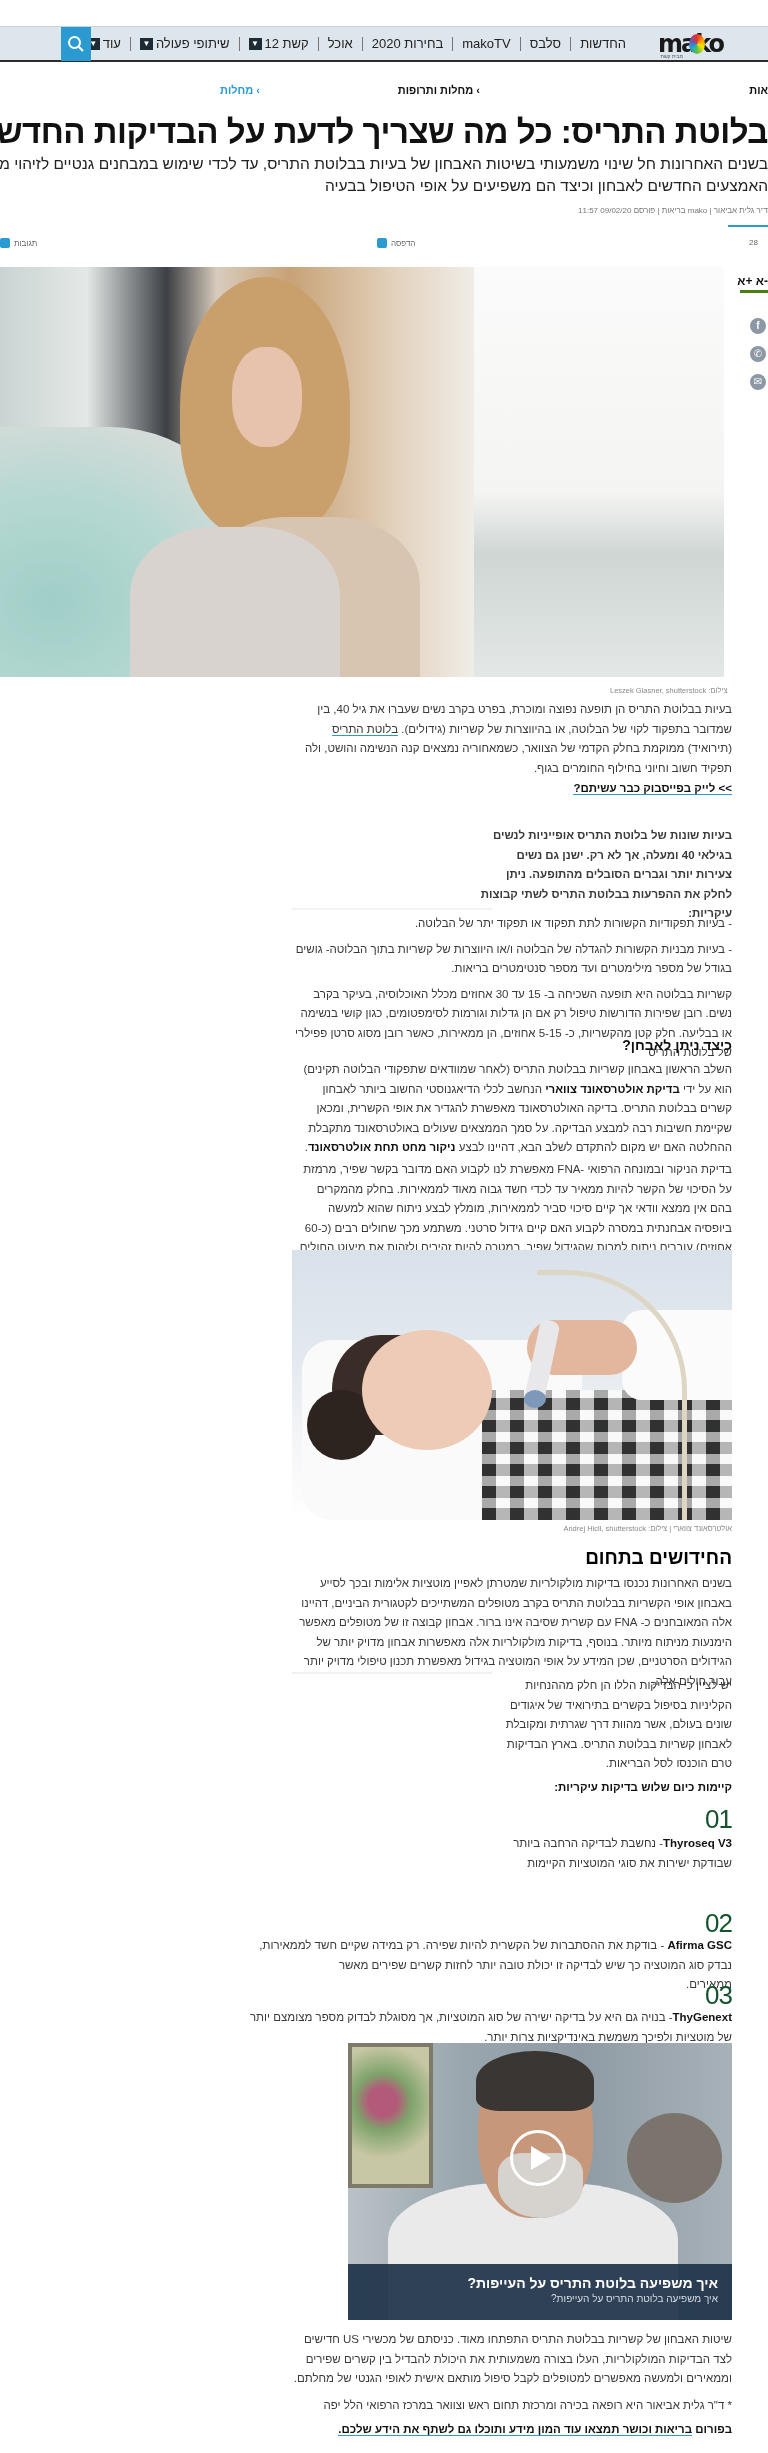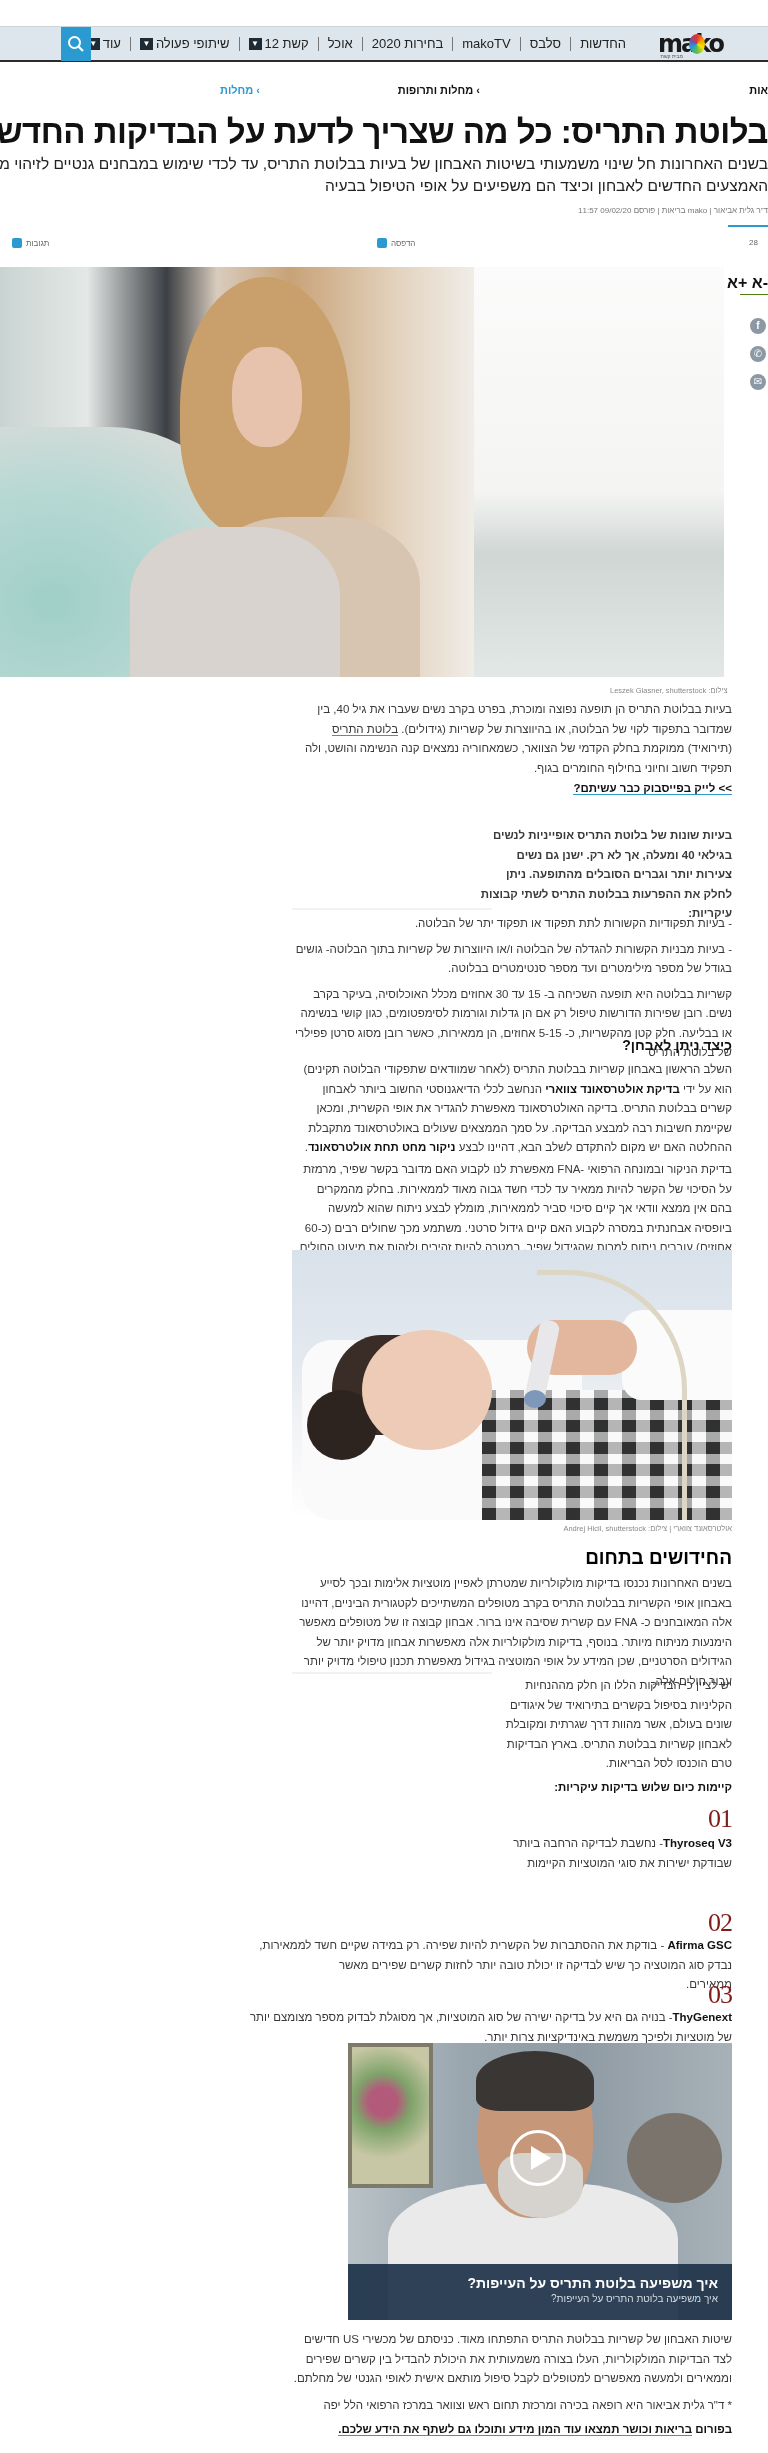--- a/index.html
+++ b/index.html
@@ -27,45 +27,45 @@
 
   h1.title { position: absolute; top: 112px; right: 0; width: 900px; font-family: "Liberation Sans", sans-serif; font-size: 33px; font-weight: bold; color: #111; white-space: nowrap; text-align: right; line-height: 40px; letter-spacing: -0.5px; }
   .subtitle { position: absolute; top: 153px; right: 0; width: 920px; font-size: 15.5px; color: #222; line-height: 22px; text-align: right; }
   .subtitle div { white-space: nowrap; }
   .meta { position: absolute; top: 206px; right: 0; font-size: 8px; color: #777; white-space: nowrap; }
   .meta-bar { position: absolute; top: 225px; right: 0; width: 40px; height: 2px; background: #2b9ad1; }
 
   .toolbar-row { position: absolute; top: 238px; left: 0; width: 768px; height: 14px; font-size: 8px; color: #666; }
   .tb-count { position: absolute; right: 10px; top: 0; }
   .tb-print { position: absolute; left: 377px; top: 0; display: flex; align-items: center; gap: 4px; }
-  .tb-comments { position: absolute; left: 12px; top: 0; display: flex; align-items: center; gap: 4px; }
+  .tb-comments { position: absolute; left: 0; top: 0; display: flex; align-items: center; gap: 4px; }
   .ico-blue { display: inline-block; width: 10px; height: 10px; background: #2b9ad1; border-radius: 2px; }
 
   
-  .fontsize { position: absolute; top: 274px; right: 0; width: 28px; font-size: 16px; font-weight: bold; color: #111; border-bottom: 1px solid #4d7c0f; padding-bottom: 2px; white-space: nowrap; }
+  .fontsize { position: absolute; top: 274px; right: 0; width: 28px; font-size: 12px; font-weight: bold; color: #111; border-bottom: 3px solid #4d7c0f; padding-bottom: 2px; white-space: nowrap; }
   .share { position: absolute; right: 2px; width: 16px; height: 16px; border-radius: 50%; background: #8c99a4; color: #fff; font-size: 10px; font-weight: bold; text-align: center; line-height: 16px; }
 
   
   .hero { position: absolute; top: 267px; left: 0; width: 724px; height: 410px; overflow: hidden;
     background: linear-gradient(90deg, #c9d4d2 0%, #e4e8e6 12%, #3c3f44 23%, #d8ccbd 30%, #c8a277 40%, #e3d3bf 55%, #f3f3f1 68%, #fafafa 100%); }
   .hero .sofa { position: absolute; left: 0; bottom: 0; width: 260px; height: 250px; background: radial-gradient(ellipse at 20% 70%, #9fcfc7 0%, #b7d8d3 45%, #d8dcd9 80%); border-top-right-radius: 150px; }
   .hero .pillow { position: absolute; left: 130px; bottom: -20px; width: 210px; height: 170px; background: #d9d3cf; border-radius: 40% 40% 10% 10%; }
   .hero .hair { position: absolute; left: 180px; top: 10px; width: 170px; height: 260px; background: #c9a06c; border-radius: 50% 50% 40% 40%; }
   .hero .face { position: absolute; left: 232px; top: 80px; width: 70px; height: 100px; background: #e7c3ad; border-radius: 45%; }
   .hero .sweater { position: absolute; left: 200px; top: 250px; width: 220px; height: 170px; background: #d8c5b1; border-radius: 40% 40% 0 0; }
   .hero .window { position: absolute; right: 0; top: 0; width: 250px; height: 410px; background: linear-gradient(180deg, #fbfbfb 0%, #f4f4f2 55%, #cfd6d4 70%, #e3e8e6 100%); }
   .caption-small { position: absolute; font-size: 7.5px; color: #8a8a8a; white-space: nowrap; }
 
   .body-col { position: absolute; right: 36px; width: 440px; font-size: 11.5px; line-height: 19.5px; color: #3a3a3a; text-align: right; }
   .body-col p { margin: 0; }
   .body-col b { color: #111; }
   .link-u { border-bottom: 1px solid #2b9ad1; }
   .h2 { font-size: 14px; font-weight: bold; color: #111; }
   .h2big { font-size: 19px; font-weight: bold; color: #000000; line-height: 24px; }
-  .num { font-size: 26px; color: #7f1d1d; font-weight: normal; line-height: 26px; font-family: Liberation Serif, serif; letter-spacing: -1px; }
+  .num { font-size: 26px; color: #14532d; font-weight: normal; line-height: 26px; font-family: Liberation Sans, sans-serif; letter-spacing: -1px; }
   .sep { position: absolute; height: 2px; background: #f0f2f3; }
 
   .img2 { position: absolute; top: 1250px; left: 292px; width: 440px; height: 270px; overflow: hidden;
     background: linear-gradient(180deg, #d9e1ea 0%, #e3e9ef 40%, #f4f5f7 70%, #ffffff 100%); }
   .img2 .pillow { position: absolute; left: 10px; top: 90px; width: 280px; height: 180px; background: #fafafa; border-radius: 30px; }
   .img2 .head { position: absolute; left: 70px; top: 80px; width: 130px; height: 120px; background: #edcbb7; border-radius: 50%; }
   .img2 .hairbun { position: absolute; left: 15px; top: 140px; width: 70px; height: 70px; background: #2d231f; border-radius: 50%; }
   .img2 .hairtop { position: absolute; left: 40px; top: 85px; width: 90px; height: 100px; background: #3a2c26; border-radius: 60% 20% 40% 50%; }
   .img2 .shirt { position: absolute; left: 190px; top: 140px; width: 250px; height: 140px;
     background: repeating-linear-gradient(90deg, #222 0 14px, #f2f2f2 14px 28px), #222; opacity: .85; }
@@ -192,21 +192,21 @@
   <div>בגילאי 40 ומעלה, אך לא רק. ישנן גם נשים</div>
   <div>צעירות יותר וגברים הסובלים מהתופעה. ניתן</div>
   <div>לחלק את ההפרעות בבלוטת התריס לשתי קבוצות</div>
   <div>עיקריות:</div>
 </div>
 
 <div class="sep" style="top:908px; left:292px; width:200px;"></div>
 
 <div class="body-col" style="top:914px;">
   <p style="margin-bottom:6px">- בעיות תפקודיות הקשורות לתת תפקוד או תפקוד יתר של הבלוטה.</p>
-  <p style="margin-bottom:6px">- בעיות מבניות הקשורות להגדלה של הבלוטה ו/או היווצרות של קשריות בתוך הבלוטה- גושים בגודל של מספר מילימטרים ועד מספר סנטימטרים בבלוטה.</p>
+  <p style="margin-bottom:6px">- בעיות מבניות הקשורות להגדלה של הבלוטה ו/או היווצרות של קשריות בתוך הבלוטה- גושים בגודל של מספר מילימטרים ועד מספר סנטימטרים בריאות.</p>
   <p>קשריות בבלוטה היא תופעה השכיחה ב- 15 עד 30 אחוזים מכלל האוכלוסיה, בעיקר בקרב נשים. רובן שפירות הדורשות טיפול רק אם הן גדלות וגורמות לסימפטומים, כגון קושי בנשימה או בבליעה. חלק קטן מהקשריות, כ- 5-15 אחוזים, הן ממאירות, כאשר רובן מסוג סרטן פפילרי של בלוטת התריס</p>
 </div>
 
 <div class="body-col h2" style="top:1036px;">כיצד ניתן לאבחן?</div>
 
 <div class="body-col" style="top:1060px;">
   <p><span>השלב הראשון באבחון קשריות בבלוטת התריס (לאחר שמוודאים שתפקודי הבלוטה תקינים) הוא על ידי </span><b>בדיקת אולטרסאונד צווארי</b><span> הנחשב לכלי הדיאגנוסטי החשוב ביותר לאבחון קשרים בבלוטת התריס. בדיקה האולטרסאונד מאפשרת להגדיר את אופי הקשרית, ומכאן שקיימת חשיבות רבה למבצע הבדיקה. על סמך הממצאים שעולים באולטרסאונד מתקבלת ההחלטה האם יש מקום להתקדם לשלב הבא, דהיינו לבצע </span><b>ניקור מחט תחת אולטרסאונד</b><span>.</span></p>
 </div>
 
 <div class="body-col" style="top:1160px;">

